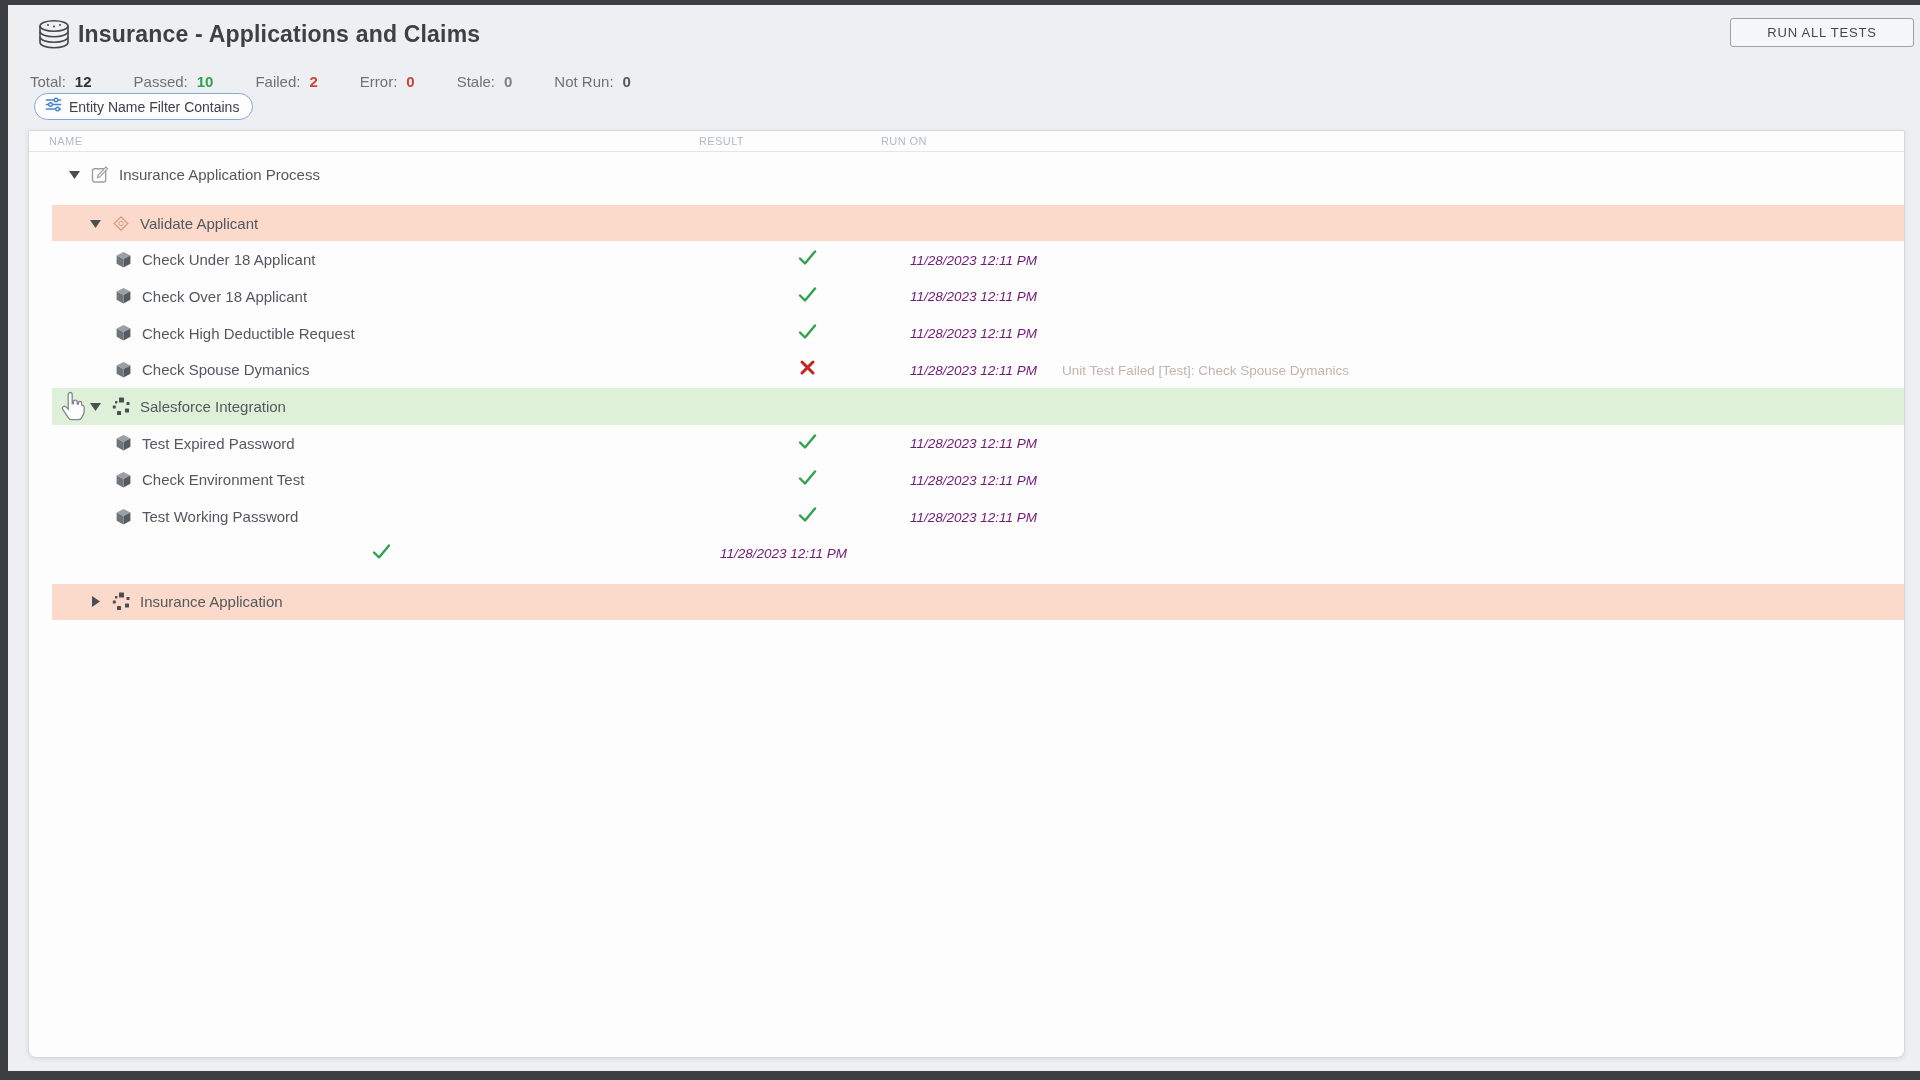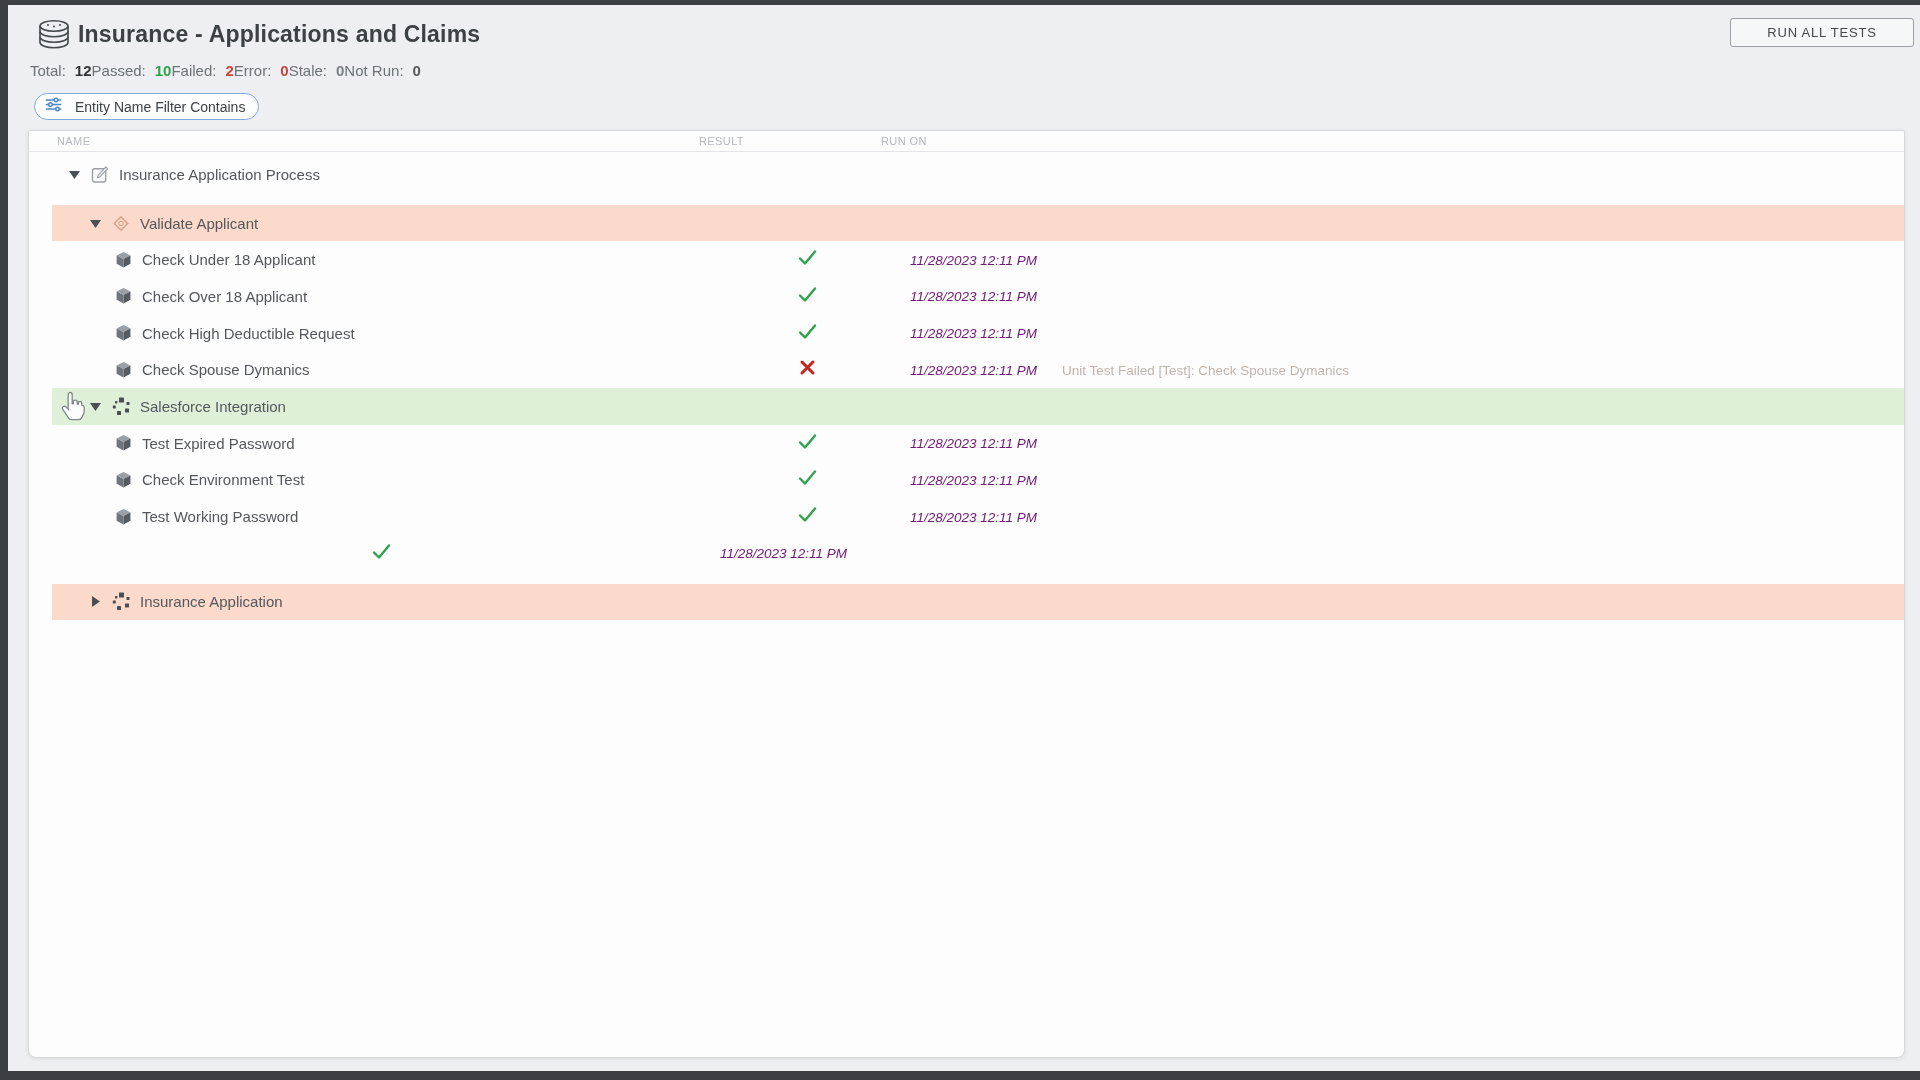--- a/index.html
+++ b/index.html
@@ -17,39 +17,39 @@
   
   .app-icon { position:absolute; left:36px; top:19px; }
   .page-title { position:absolute; left:78px; top:20px; font-size:23px; line-height:28px;
                 color:#3c4145; letter-spacing:0.2px; }
   .run-btn { position:absolute; left:1730px; top:18px; width:184px; height:29px;
              background:#f6f7f9; border:1px solid #9aa0a6; border-radius:3px;
              font-family:"Liberation Sans", sans-serif; font-size:13px; letter-spacing:0.8px;
              color:#43484d; cursor:pointer; }
 
   
-  .stats { position:absolute; left:30px; top:62px; display:flex; font-size:15px; }
+  .stats { position:absolute; left:30px; top:73px; display:flex; gap:42px; font-size:15px; }
   .stat  { display:flex; gap:9px; align-items:baseline; }
   .stat-label { color:#6d7277; }
   .stat-value { font-weight:bold; }
 
   
   .chip { position:absolute; left:34px; top:93px; height:27px; display:inline-flex;
-          align-items:center; gap:13px; padding:0 13px 0 10px; background:#fdfdfe;
+          align-items:center; gap:7px; padding:0 13px 0 10px; background:#fdfdfe;
           border:1.5px solid var(--chip_blue); border-radius:14px; cursor:pointer; }
   .chip-label { font-size:14px; color:#3d4247; }
 
   
   .panel { position:absolute; left:28px; top:130px; width:1877px; height:928px;
            background:#fdfdfe; border:1px solid #d7d9dc; border-radius:2px 2px 8px 8px;
            box-shadow:0 1px 4px rgba(40,45,50,.10); overflow:hidden; }
   .thead { display:grid; grid-template-columns:662px 190px 150px 1fr; height:21px;
            align-items:center; border-bottom:1px solid #e3e5e8; }
   .th { font-size:11px; letter-spacing:0.4px; color:#b5b8bc; }
-  .th-name   { padding-left:28px; }
+  .th-name   { padding-left:20px; }
   .th-result { padding-left:8px; }
   .th-runon  { padding-left:0; }
   .th-error  { padding-left:8px; }
 
   .tbody { padding-top:4px;padding-left:23px; }
   .row { display:grid; grid-template-columns:662px 190px 150px 1fr; height:36.7px;
          align-items:center; cursor:default; }
   .row.hl-fail { background:var(--salmon_row);margin-top:12px; }
   .row.hl-pass { background:var(--green_row); }
 

